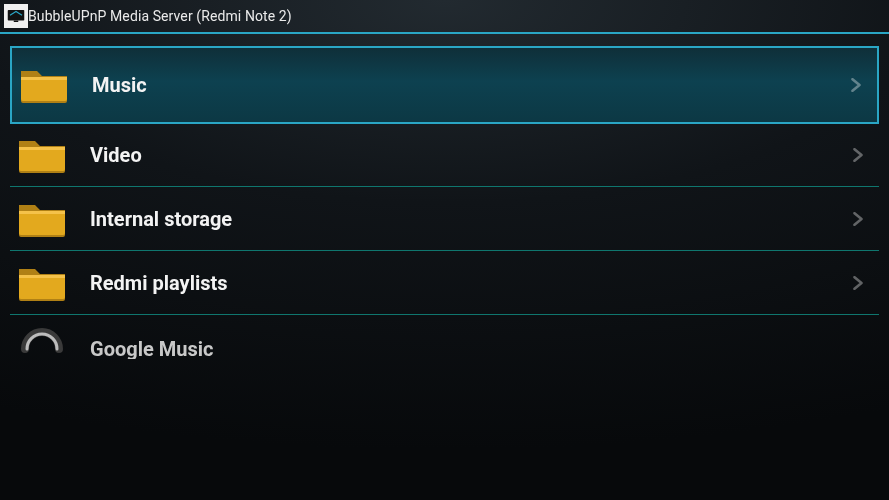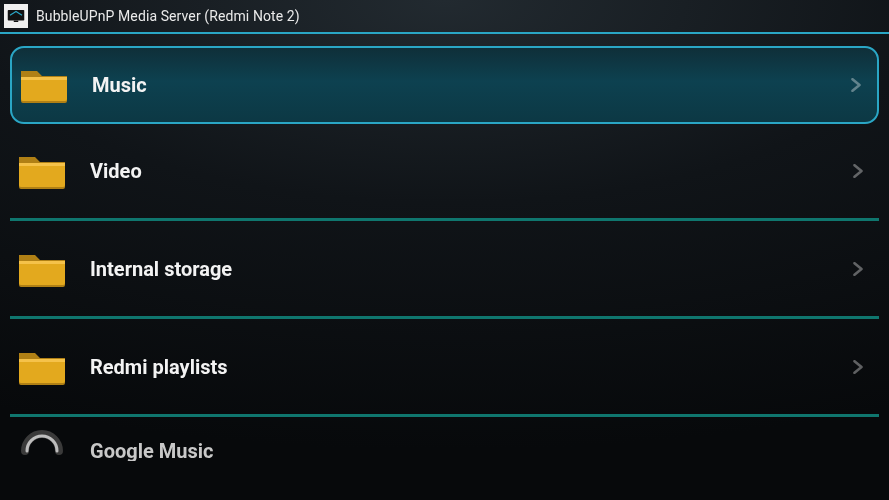--- a/index.html
+++ b/index.html
@@ -8,21 +8,20 @@
     height: 500px;
     overflow: hidden;
     font-family: Roboto, "Helvetica Neue", Arial, sans-serif;
     background: radial-gradient(ellipse 120% 90% at 50% 0%, #222a30 0%, #101418 45%, #07090b 100%);
     color: #e8e8e8;
   }
   .titlebar {
     height: 32px;
     display: flex;
     align-items: center;
-    gap: 8px;
     padding: 16px 4px;
     border-bottom: 2px solid #2aa6c5;
     background: rgba(0,0,0,0);
   }
   .app-icon {
     width: 24px;
     height: 24px;
     background: #f0f0f0;
     display: flex;
     align-items: center;
@@ -33,33 +32,33 @@
     font-size: 14px;
     color: #eaeaea;
     letter-spacing: 0.1px;
   }
   .list {
     padding: 12px 10px 0 10px;
     height: calc(500px - 32px);
     overflow: hidden;
   }
   .row {
-    height: 98px;
+    height: 64px;
     display: flex;
     align-items: center;
     gap: 22px;
     padding: 0 14px 0 6px;
-    border-bottom: 3px solid #0f766e;
+    border-bottom: 1px solid #0f766e;
     position: relative;
   }
   .row:last-child { border-bottom: none; }
   .row.selected {
     background: linear-gradient(#0f2f39, #0d4150 45%, #0c3844 100%);
     border: 2px solid #2aa6c5;
-    border-radius: 14px;
+    border-radius: 0;
     height: 78px;
     margin-bottom: -1px;
   }
   .row.selected + .row { border-top: none; }
   .icon-slot {
     width: 52px;
     height: 52px;
     display: flex;
     align-items: center;
     justify-content: center;

